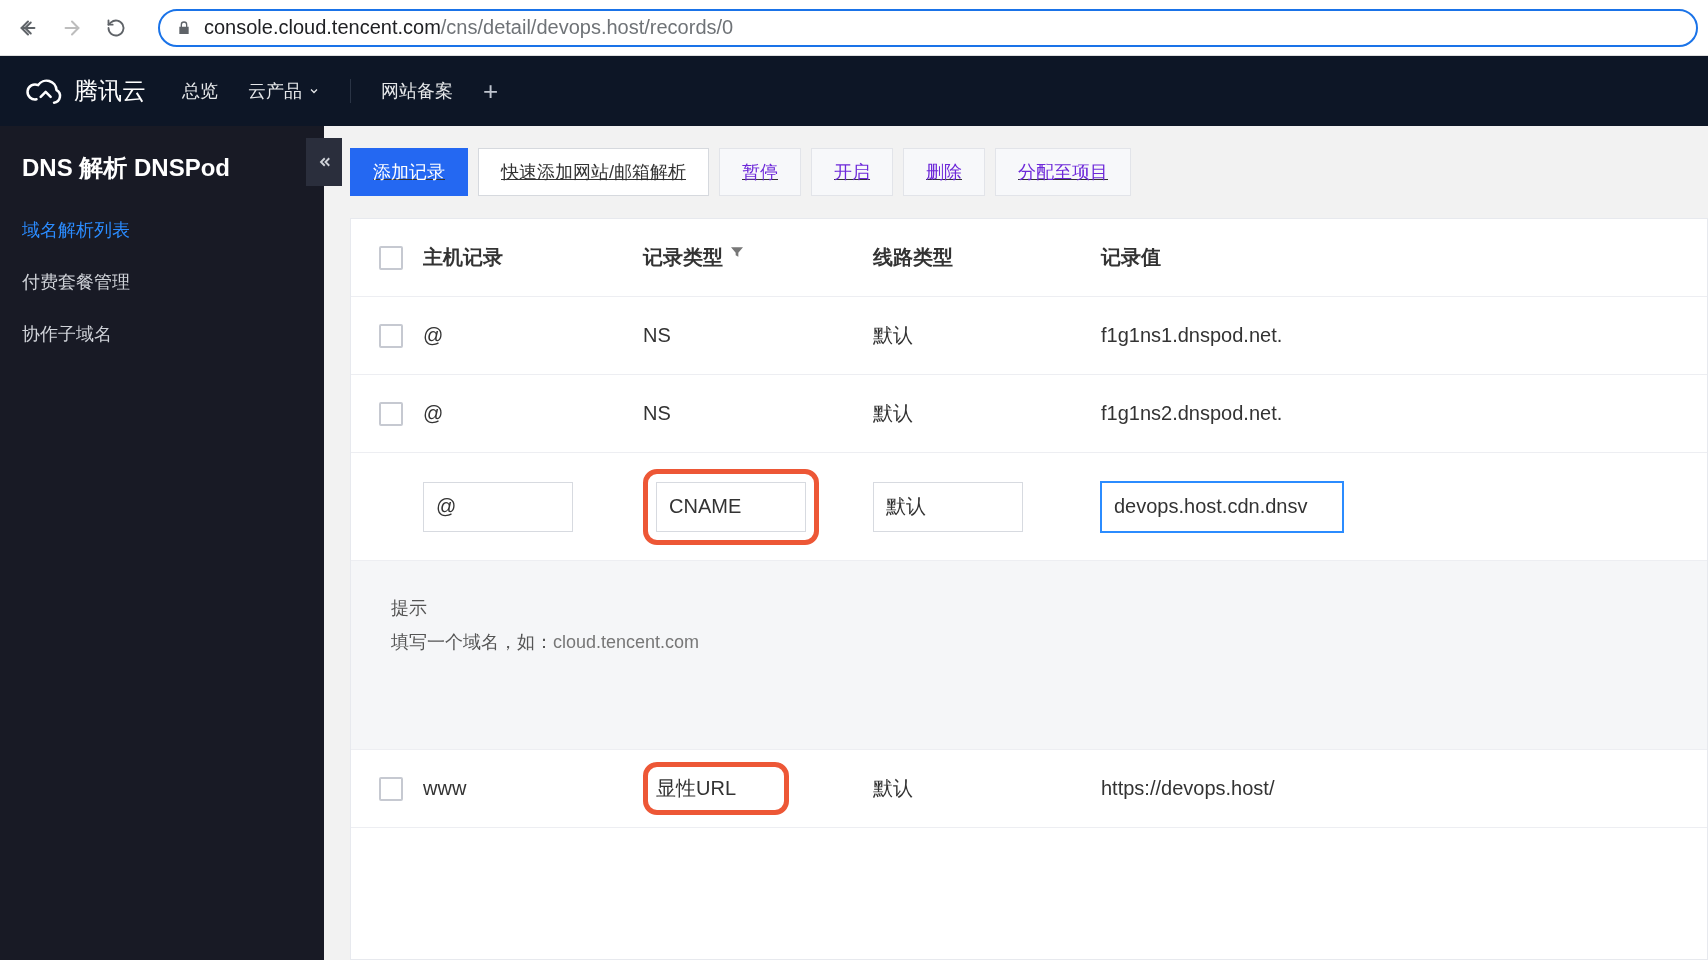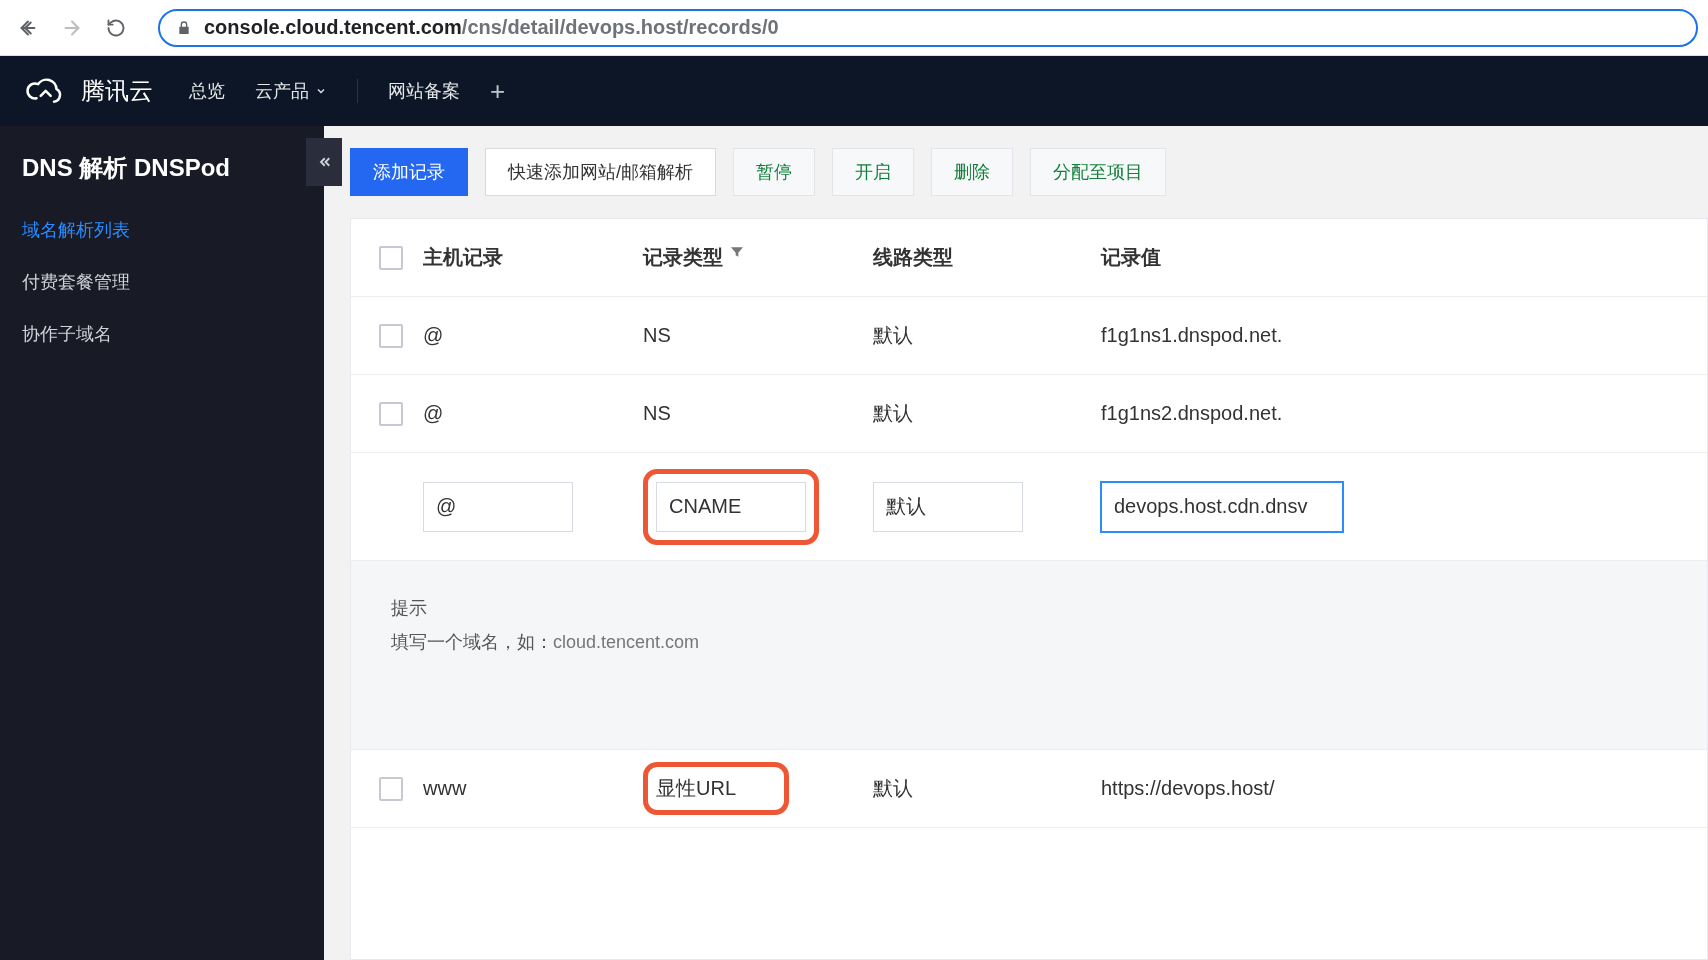--- a/index.html
+++ b/index.html
@@ -14,21 +14,20 @@
     }
     
     .browser-bar {
       height: 56px;
       background: #fff;
       display: flex;
       align-items: center;
       padding: 0 10px;
       gap: 8px;
       border-bottom: 1px solid #e0e0e0;
-      font-weight: bold;
     }
     .nav-btn {
       width: 36px; height: 36px;
       display: flex; align-items: center; justify-content: center;
       color: #5f6368;
       cursor: pointer;
     }
     .nav-btn.disabled { color: #bdbdbd; }
     .url-wrap {
       flex: 1;
@@ -55,21 +54,21 @@
     
     .header {
       height: 70px;
       background: #0d1626;
       display: flex;
       align-items: center;
       padding: 0 24px;
       color: #fff;
       gap: 22px;
     }
-    .logo { display: flex; align-items: flex-start; gap: 17px; font-size: 24px; font-weight: 500;}
+    .logo { display: flex; align-items: center; gap: 10px; font-size: 24px; font-weight: 500;}
     .logo-mark { display:flex; align-items:center; }
     .menu { display: flex; align-items: center; gap: 30px; margin-left: 14px; font-size: 18px; color: #ddd; }
     .menu-item { display: flex; align-items: center; gap: 6px; cursor: pointer; color:#e6e8ea;}
     .menu-sep { width: 1px; height: 24px; background: #2a3445; }
     .menu-plus { font-size: 26px; color:#bfc5cf; }
     .chev-down { display:inline-flex; }
     
     .body { display: flex; height: calc(100% - 56px - 70px); }
     .sidebar {
       width: 324px;
@@ -91,33 +90,33 @@
       top: 12px;
       right: -18px;
       width: 36px; height: 48px;
       background: #2a2e3c;
       color: #cfd2d8;
       display: flex; align-items: center; justify-content: center;
       cursor: pointer;
     }
 
     .main { flex: 1; background: #f2f2f2; padding: 22px 0 0 26px; overflow: auto; display:flex; flex-direction:column;}
-    .toolbar { display: flex; gap: 17px; margin-bottom: 22px; }
+    .toolbar { display: flex; gap: 10px; margin-bottom: 22px; text-decoration: underline; }
     .btn {
       height: 48px;
       padding: 0 22px;
       border: 1px solid #d6d9de;
       background: #fff;
       color: #333;
       font-size: 18px;
       display: inline-flex; align-items: center; justify-content: center;
       cursor: pointer;
     }
     .btn.primary { background: #2468f2; color: #fff; border-color: #2468f2; }
-    .btn.ghost { background: #f7f8fa; color: #15803d; border-color: #e2e4e9; cursor: default; }
+    .btn.ghost { background: #f7f8fa; color: #6d28d9; border-color: #e2e4e9; cursor: default; }
 
     .table-wrap { background: #fff; border: 1px solid #e7e9ee; flex:1; display:flex; flex-direction:column;}
     .thead, .row {
       display: grid;
       grid-template-columns: 62px 220px 230px 228px 1fr;
       align-items: center;
       min-height: 78px;
       border-bottom: 1px solid #edeef2;
       font-size: 20px;
     }

